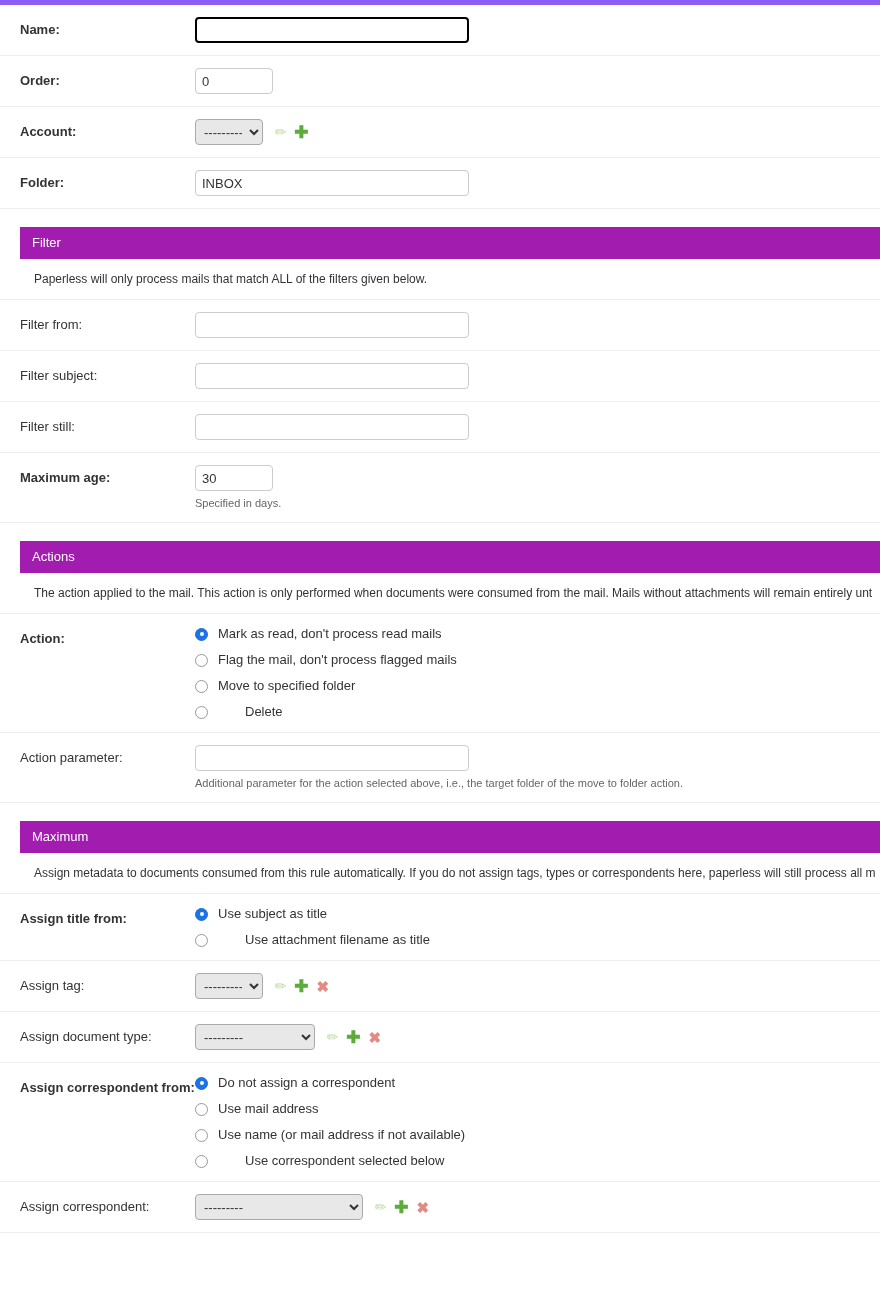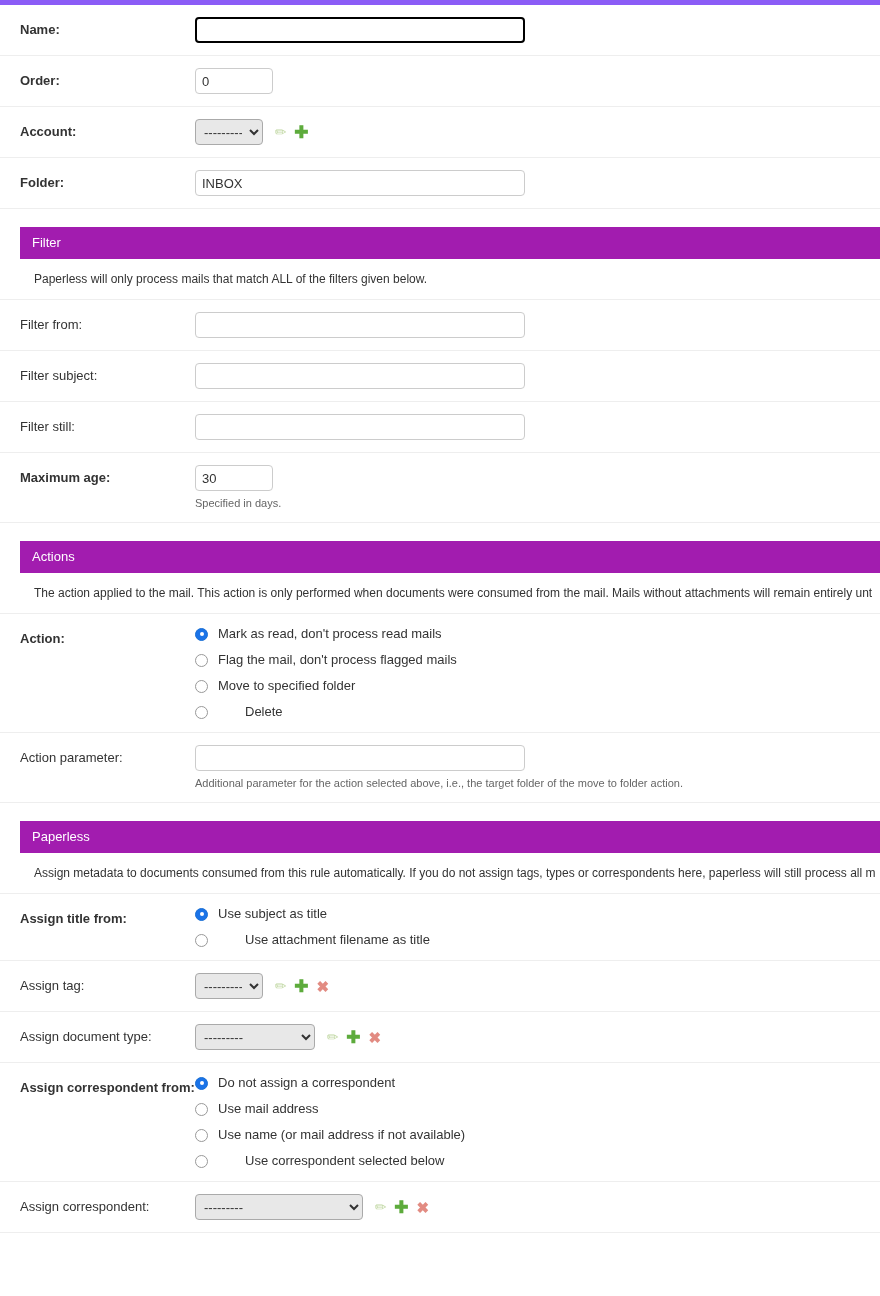--- a/index.html
+++ b/index.html
@@ -56,21 +56,21 @@
     font-family: "Liberation Sans", sans-serif;
     font-size: 13px;
     color: #333;
     padding: 4px 6px;
     border: 1px solid #ccc;
     border-radius: 4px;
     background: #fff;
     height: 26px;
     vertical-align: middle;
   }
-  input.w-wide { width: 330px; }
+  input.w-wide { width: 274px; }
   input.w-narrow { width: 78px; }
   input.focused {
     border: 2px solid #000;
     outline: none;
     padding: 3px 5px;
   }
   select {
     font-family: "Liberation Sans", sans-serif;
     font-size: 13px;
     color: #333;
@@ -269,21 +269,21 @@
     <div class="row">
       <div class="row-label">Action parameter:</div>
       <div class="row-field">
         <input class="w-wide" type="text" value="" style="">
         <div class="help">Additional parameter for the action selected above, i.e., the target folder of the move to folder action.</div>
       </div>
     </div>
   </div>
 
   <div class="module">
-    <h2 class="module-header">Paperless</h2>
+    <h2 class="module-header">Maximum</h2>
     <div class="module-desc">Assign metadata to documents consumed from this rule automatically. If you do not assign tags, types or correspondents here, paperless will still process all m</div>
 
     <div class="row">
       <div class="row-label bold">Assign title from:</div>
       <div class="row-field">
         <div class="radio-list">
           <div class="radio-item">
             <span class="radio checked"></span>
             <span class="radio-label">Use subject as title</span>
           </div>

